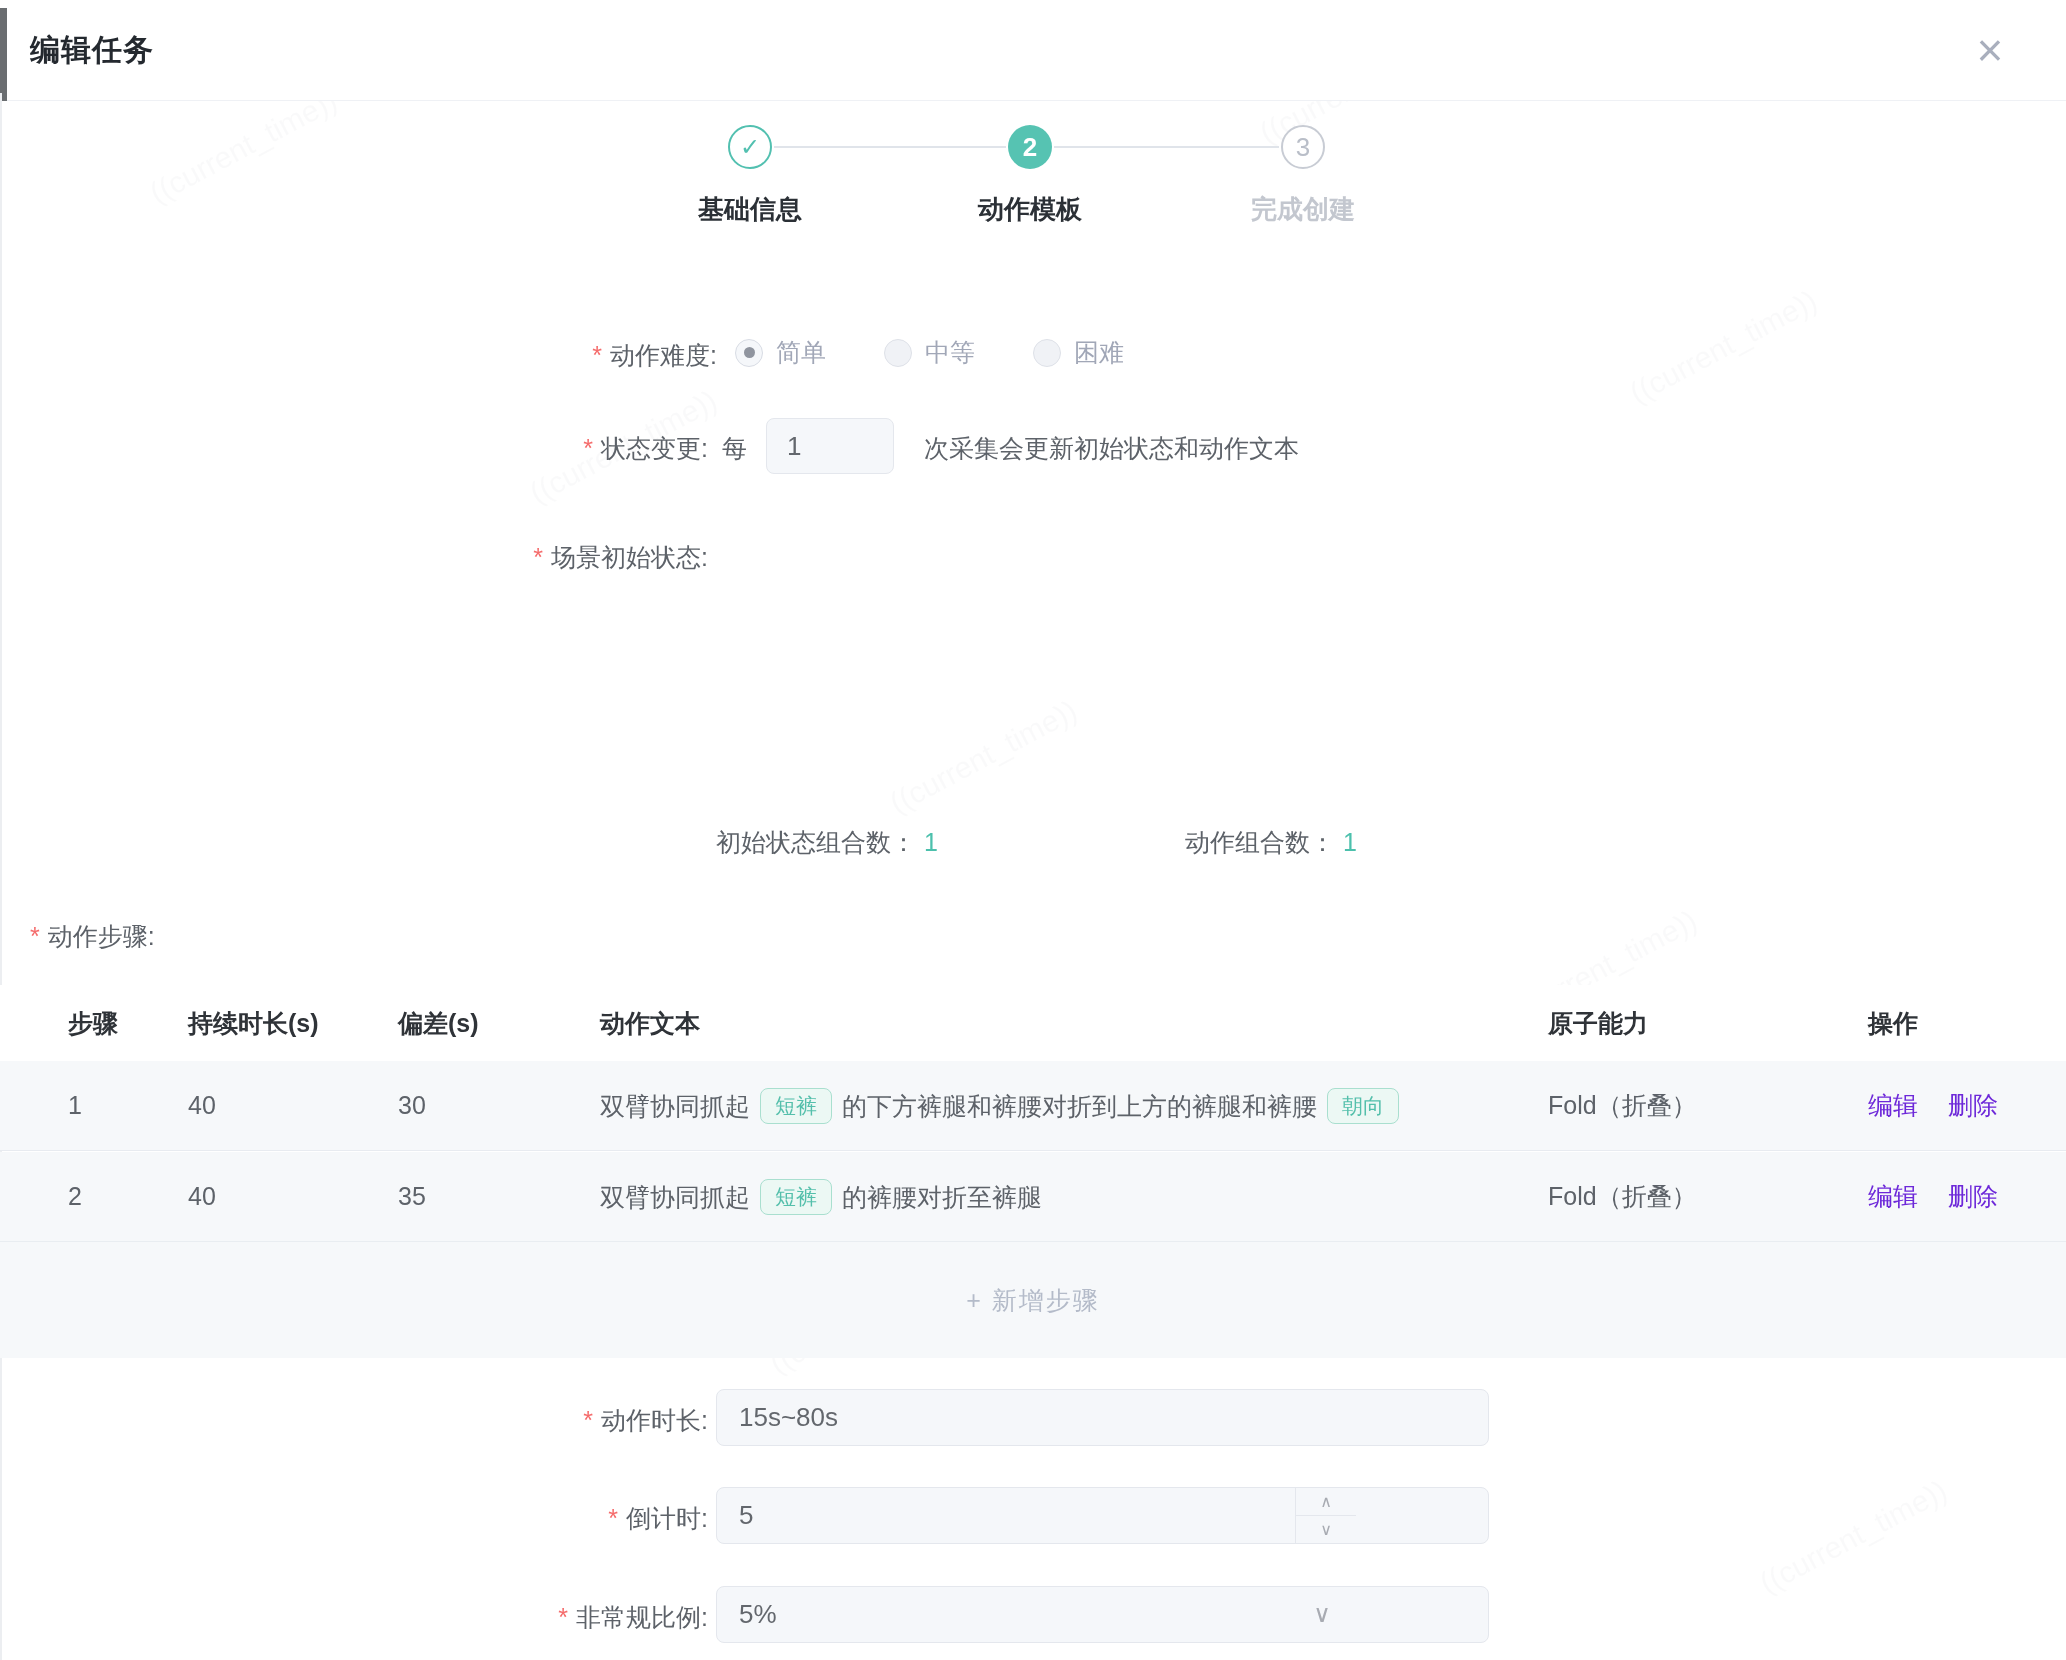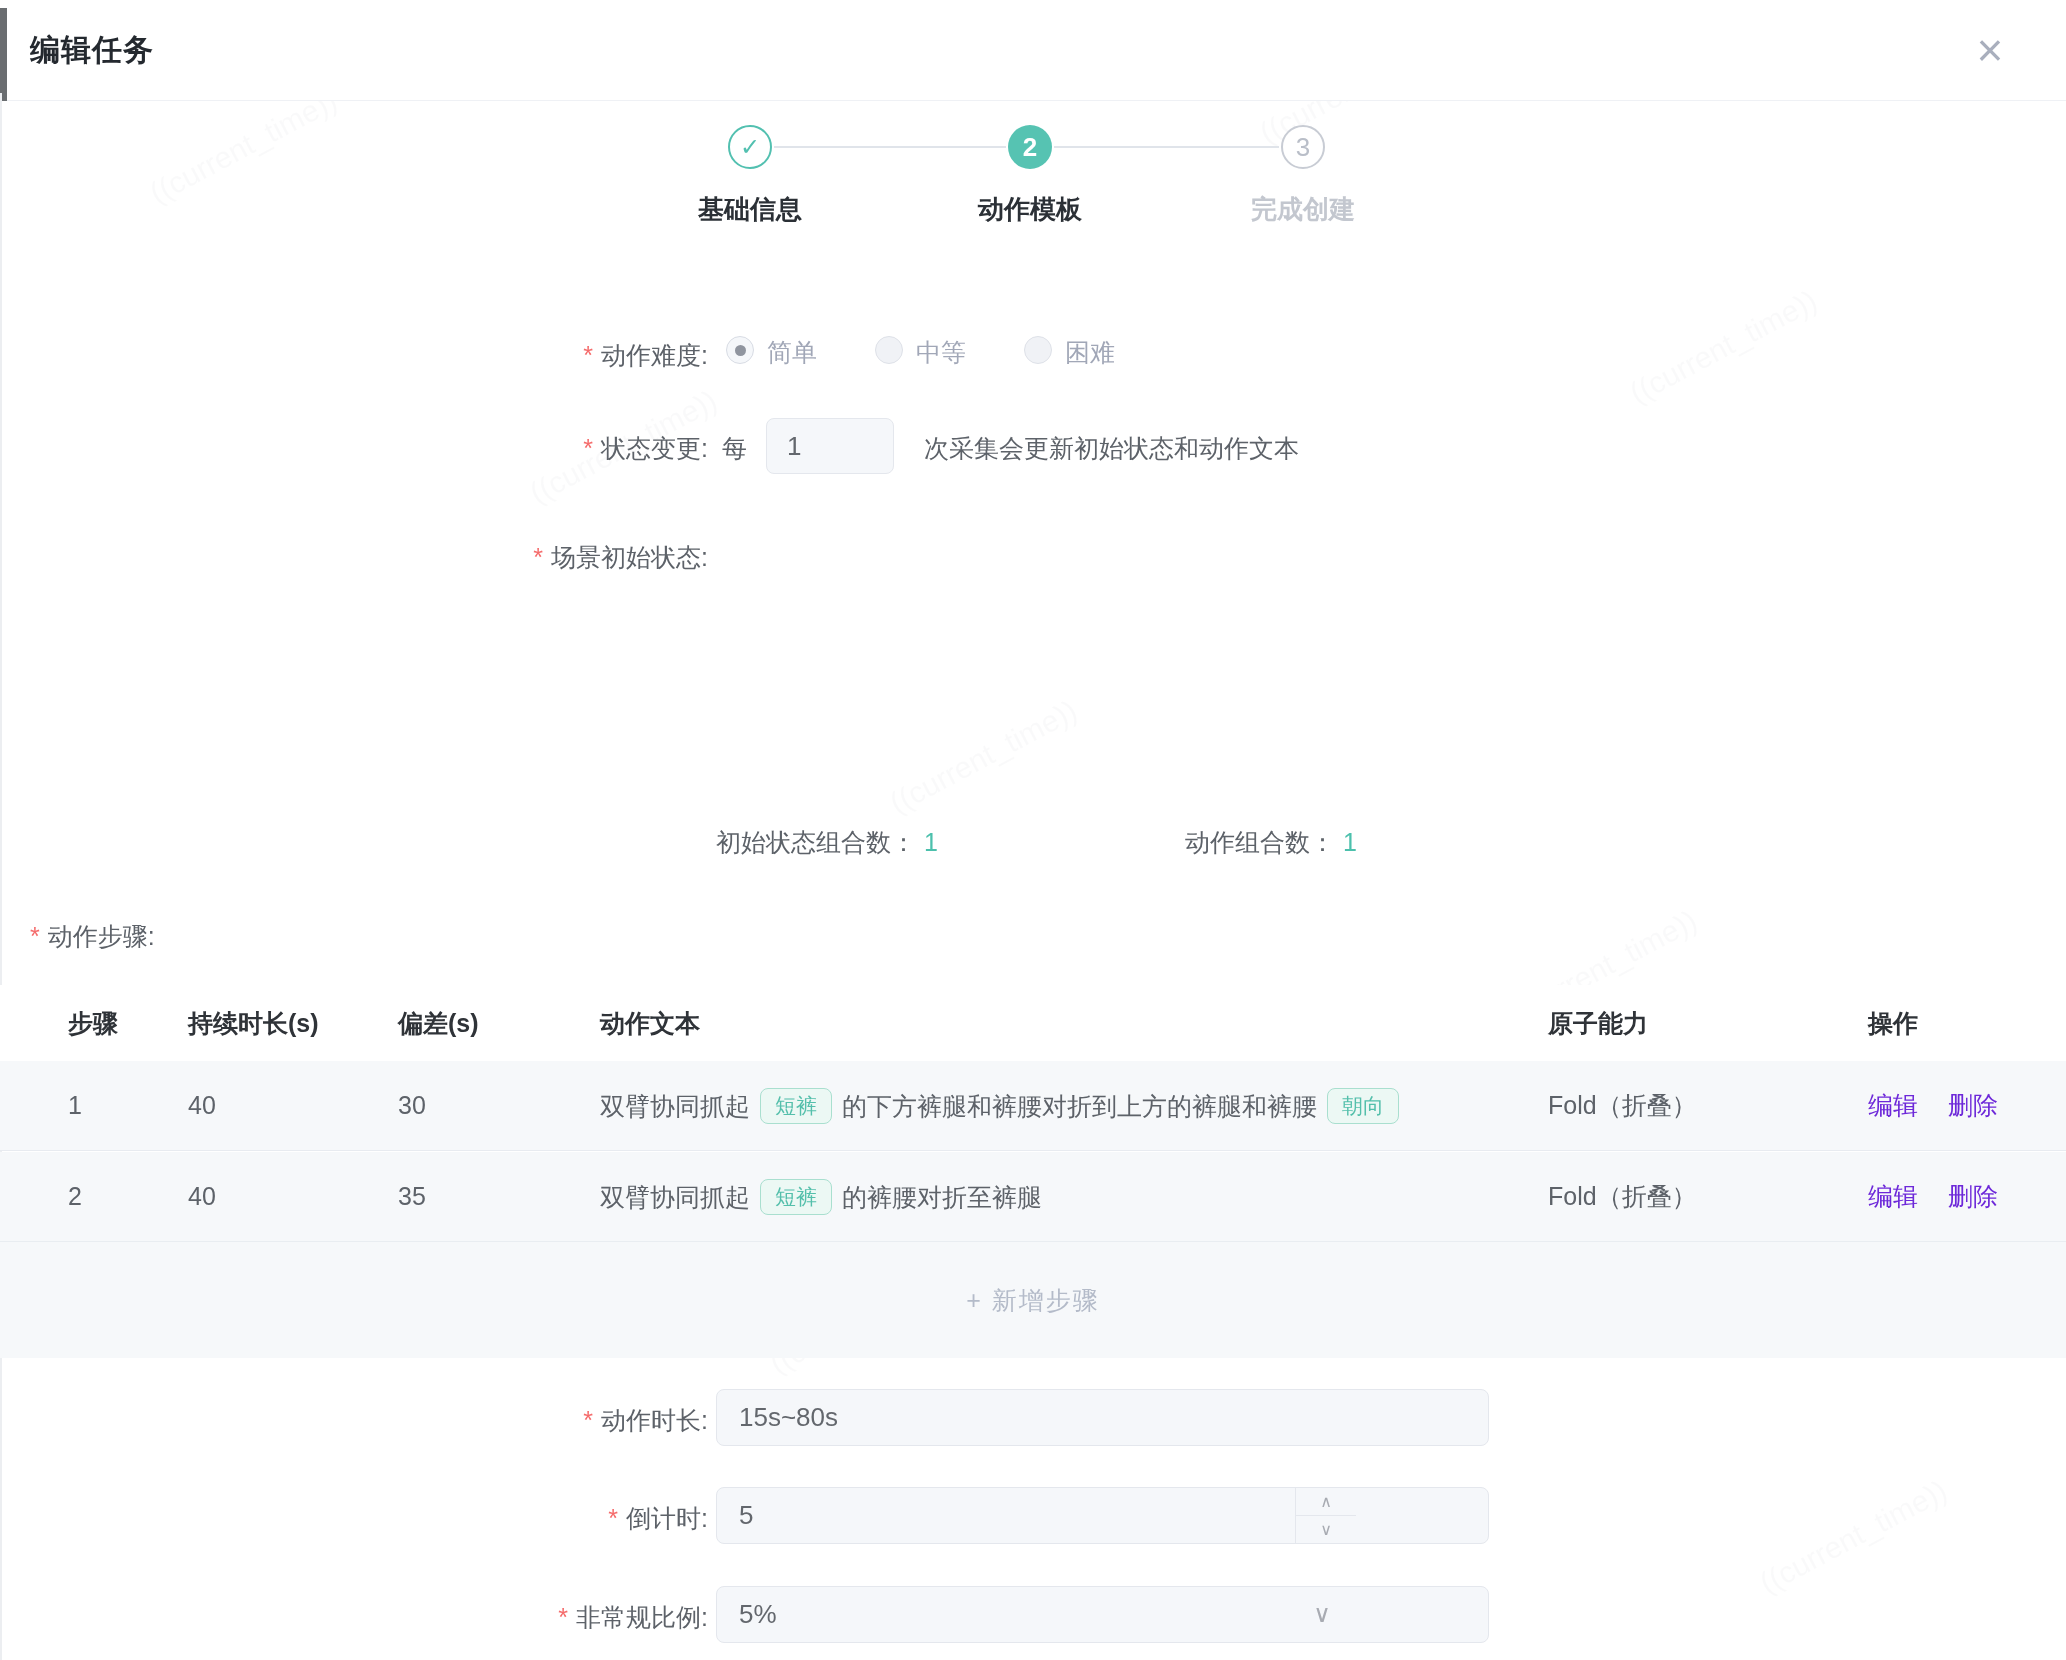--- a/index.html
+++ b/index.html
@@ -51,24 +51,24 @@
   .req { color:#f56c6c; margin-right:8px; font-size:25px; }
   .form-label {
     position:absolute; left:0; width:708px; text-align:right;
     font-size:25px; color:#5d6269;
   }
   .gray-box {
     background:#f5f7fa; border:1px solid #e4e7ed; border-radius:8px;
     color:#63676d;
   }
   
-  .row-difficulty { position:absolute; top:336px; left:0; width:1830px; height:36px; }
+  .row-difficulty { position:absolute; top:336px; left:9px; width:1830px; height:36px; }
   .row-difficulty .form-label { top:3px; }
   .radio-group { position:absolute; left:726px; top:0; display:flex; gap:58px; }
-  .radio-item { display:flex; gap:13px; cursor:pointer; }
+  .radio-item { display:flex; align-items:center; gap:13px; cursor:pointer; }
   .radio-circle {
     width:28px; height:28px; border-radius:50%;
     background:#f0f2f6; border:1px solid #dee1e8;
     display:flex; align-items:center; justify-content:center;
   }
   .radio-circle.selected { background:#f5f7fa; border-color:#d8dce4; }
   .radio-circle.selected::after {
     content:""; width:11px; height:11px; border-radius:50%; background:#90959f;
   }
   .radio-text { font-size:25px; color:#a1a7b7; }

